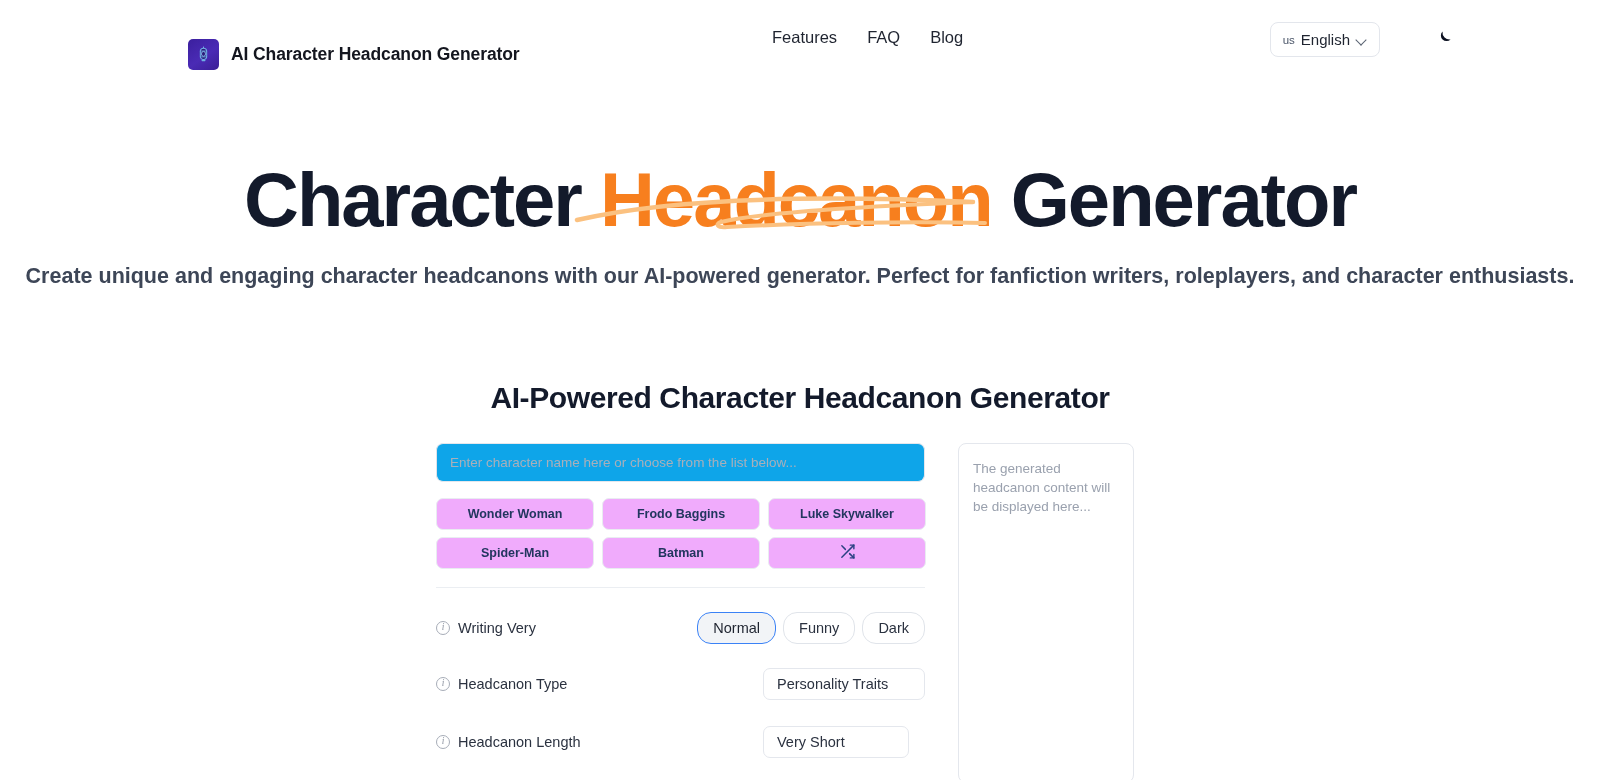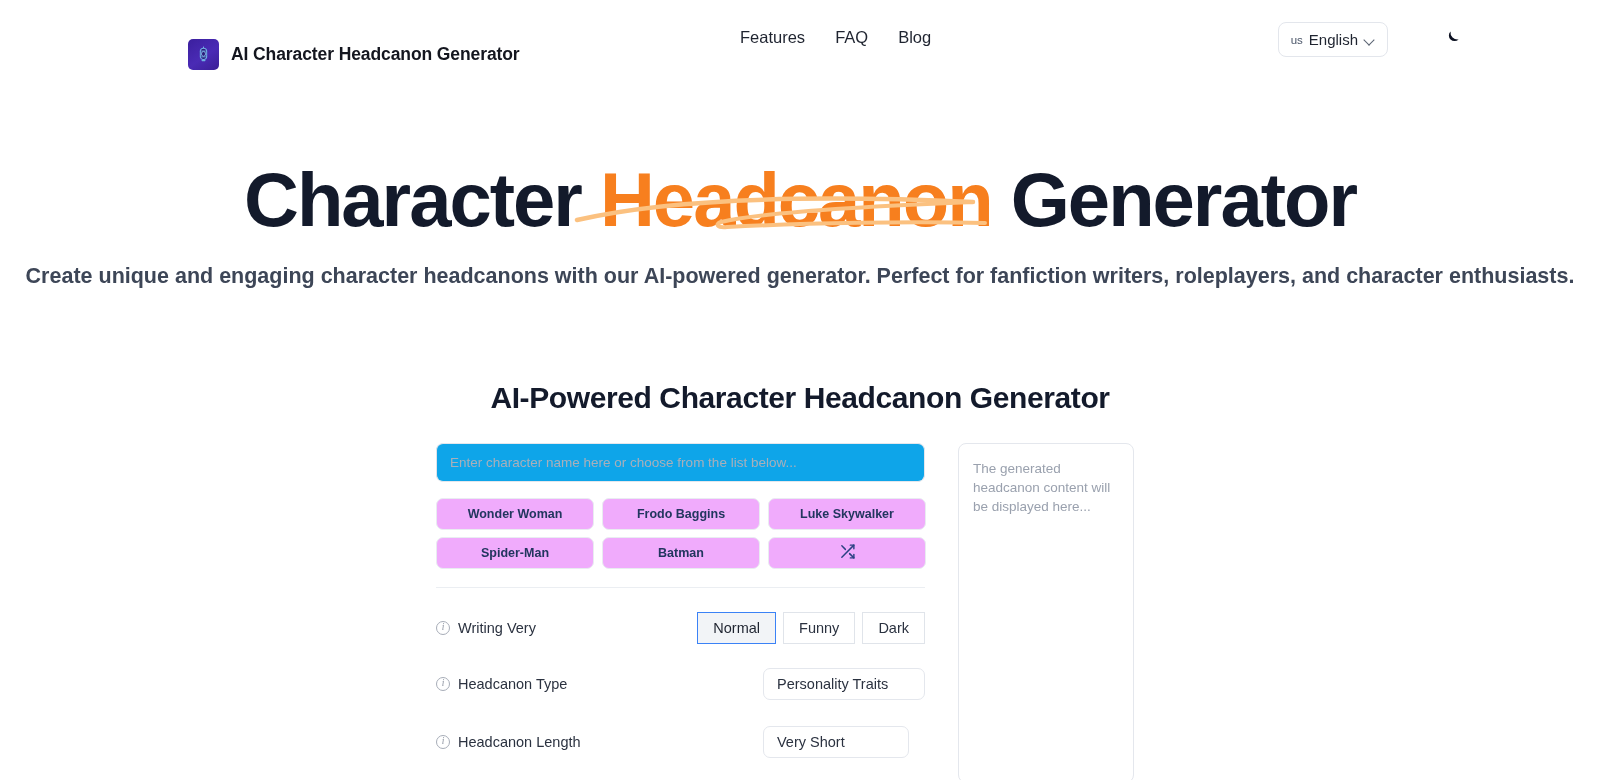--- a/index.html
+++ b/index.html
@@ -42,36 +42,36 @@
   .brand-title {
     font-size: 17.5px;
     font-weight: bold;
     color: #14161f;
     letter-spacing: -0.1px;
     white-space: nowrap;
   }
 
   .nav {
     position: absolute;
-    left: 740px;
+    left: 772px;
     top: 28px;
     display: flex;
     align-items: center;
     gap: 30px;
   }
   .nav a {
     font-size: 16.5px;
     color: #1f2430;
     text-decoration: none;
     white-space: nowrap;
   }
 
   .header-right {
     position: absolute;
-    right: 212px;
+    right: 220px;
     top: 22px;
     display: flex;
     align-items: center;
     gap: 0;
   }
   .lang-btn {
     height: 35px;
     padding: 0 12px;
     border: 1px solid #e3e6ec;
     border-radius: 8px;
@@ -270,21 +270,21 @@
   .setting-ctrl {
     margin-left: auto;
     display: flex;
     gap: 7px;
     align-items: center;
   }
   .seg {
     height: 32px;
     padding: 0 15px;
     border: 1px solid #e0e4ea;
-    border-radius: 0;
+    border-radius: 14px;
     background: #ffffff;
     color: #2b3240;
     font-size: 14.5px;
     font-family: "Liberation Sans", sans-serif;
     display: flex;
     align-items: center;
     justify-content: center;
     cursor: pointer;
     white-space: nowrap;
   }

